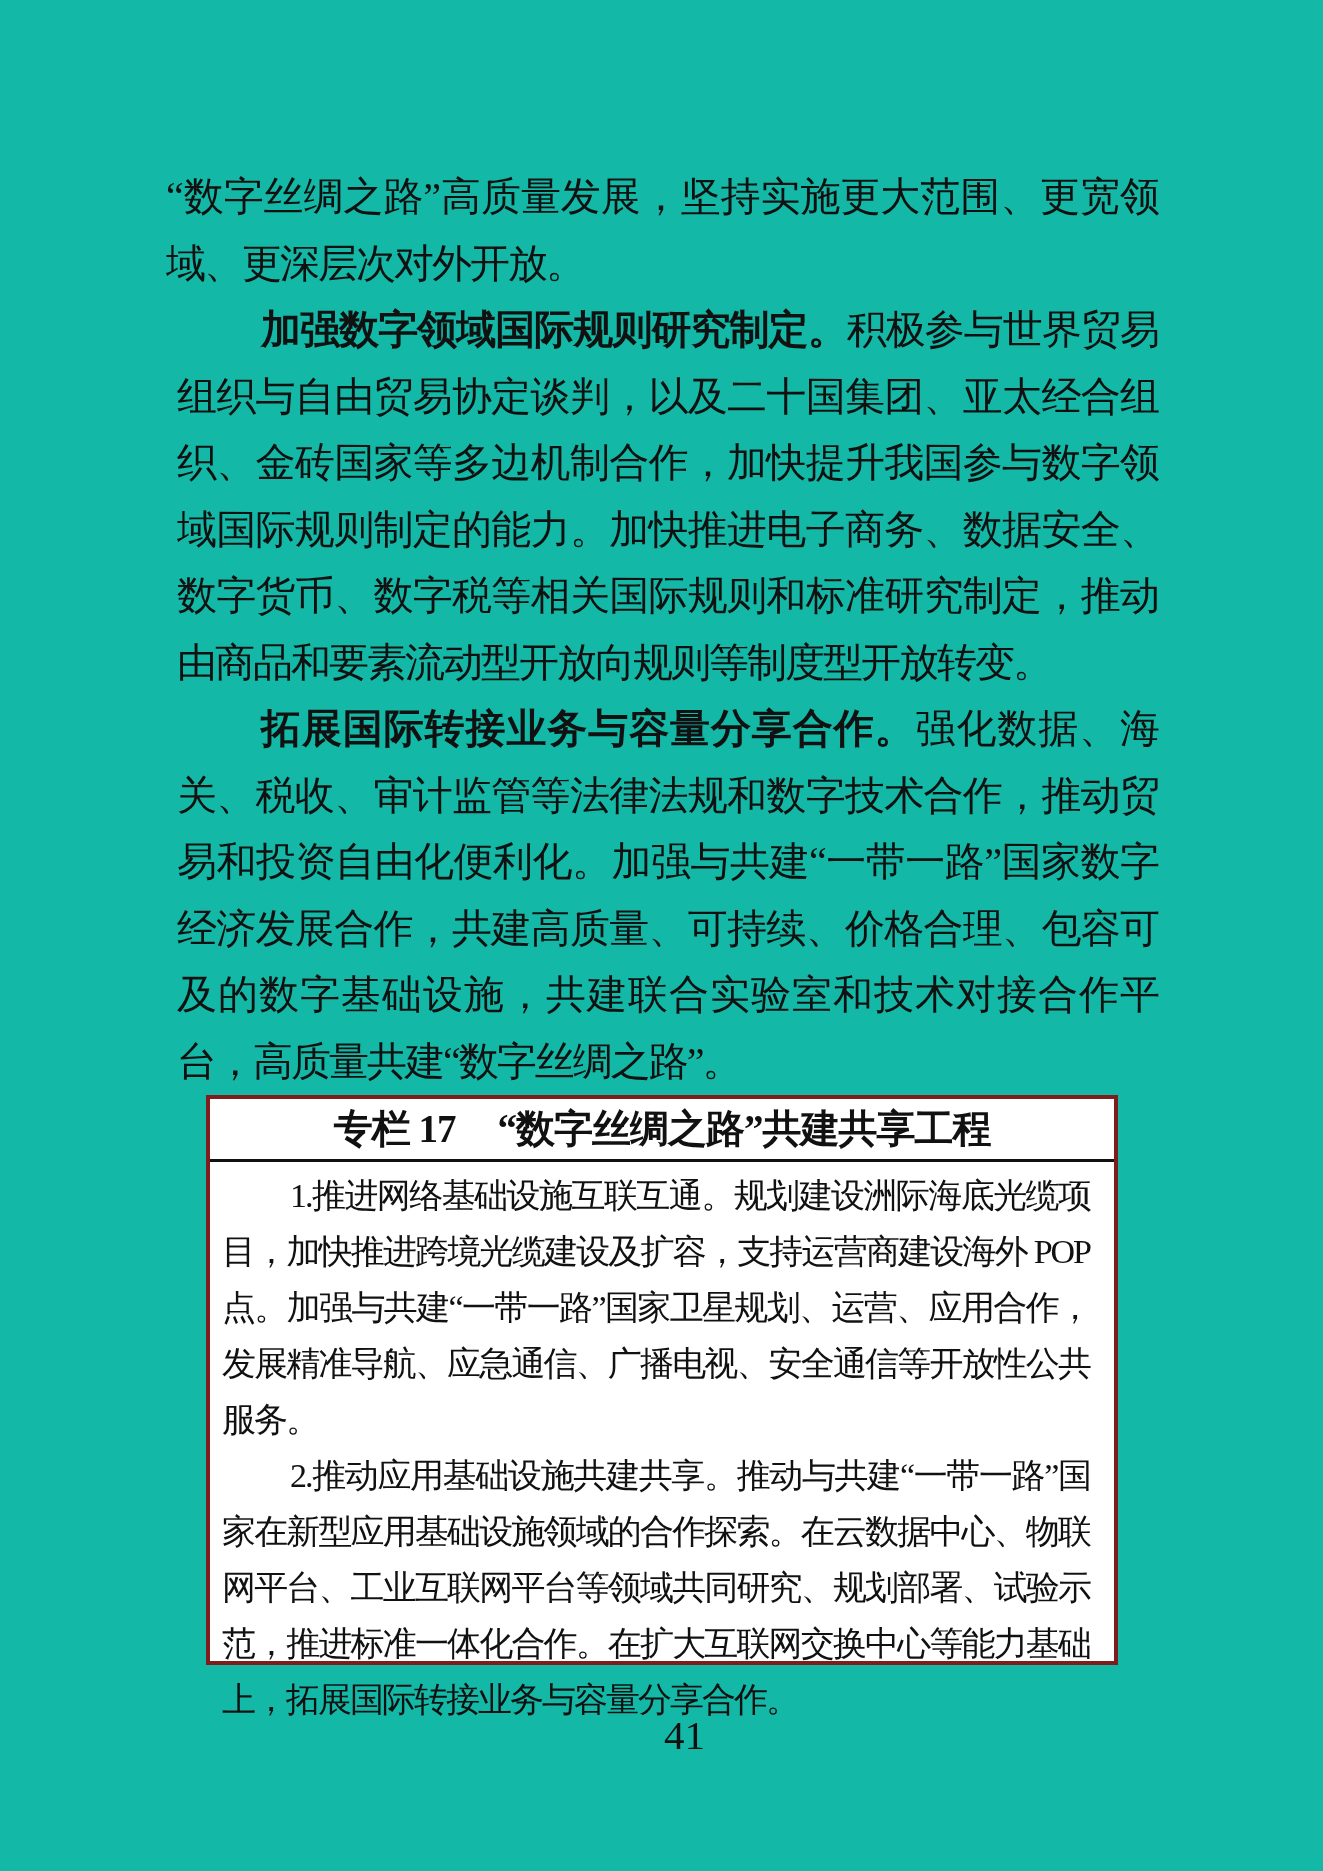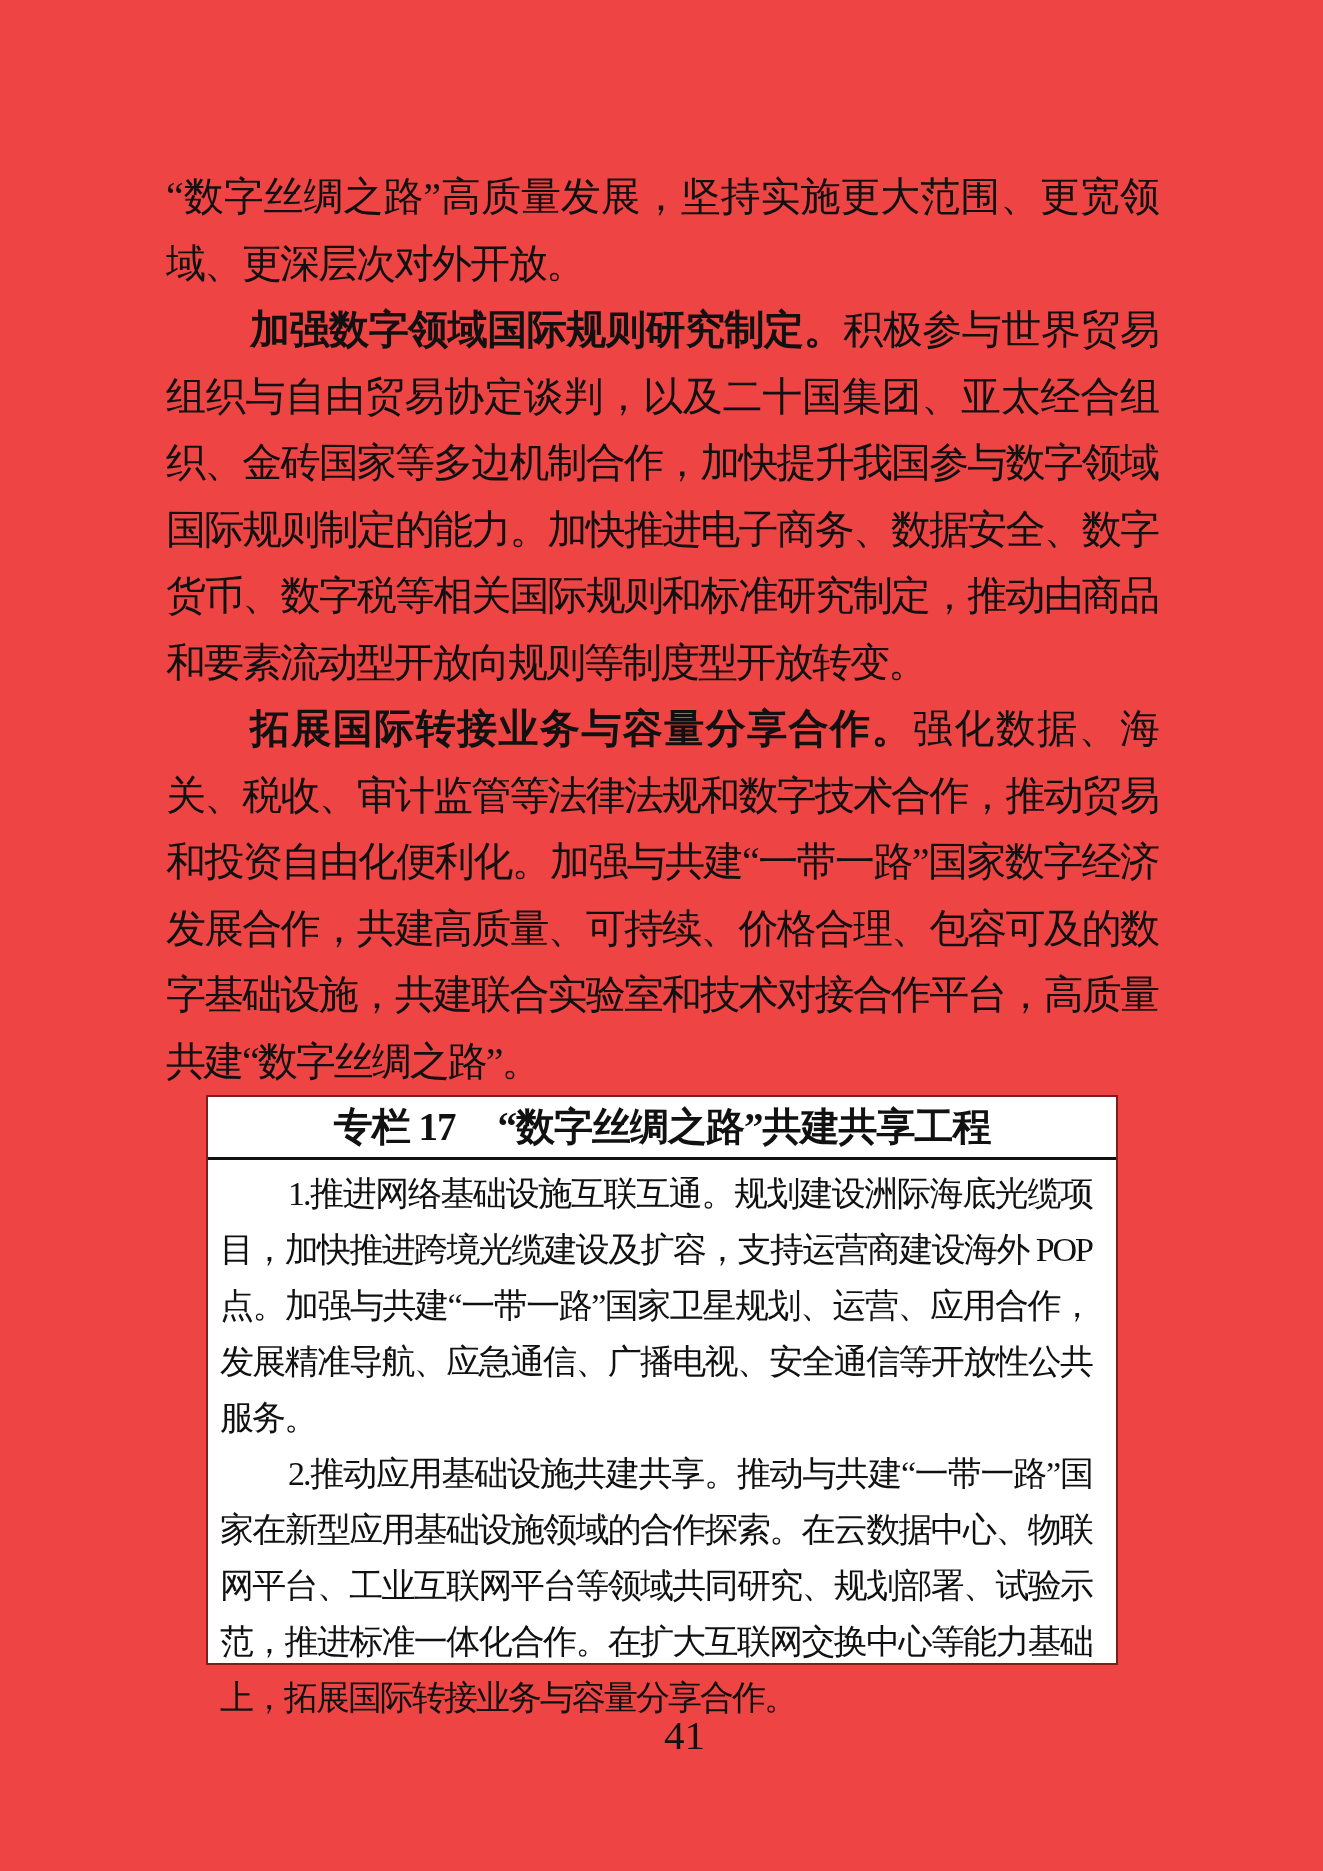--- a/index.html
+++ b/index.html
@@ -5,43 +5,43 @@
   html,body{margin:0;padding:0;}
   body{
     width:1323px;height:1871px;
     background:#ffffff;
     font-family:"Liberation Serif", serif;
     color:#111111;
     position:relative;
     overflow:hidden;
   }
   .page{
-    position:absolute;inset:0;background:#ef4444;
+    position:absolute;inset:0;background:#14b8a6;
   }
   
   .body-text{
     position:absolute;
     left:166px;top:164px;width:992px;
     font-size:40px;
     line-height:66.5px;
     letter-spacing:-2px;
     text-align:justify;
     text-justify:inter-character;
   }
   .para{margin:0;}
-  .para.indent{text-indent:84px;}
+  .para.indent{text-indent:84px;margin-left:11px;}
   .lead{
     font-weight:700;
   }
   
   .callout-box{
     position:absolute;
     left:206px;top:1095px;
     width:912px;height:570px;
-    border:2px solid #7f1d1d;
+    border:4px solid #7f1d1d;
     box-sizing:border-box;
     background:#ffffff;
   }
   .box-title-row{
     height:60px;
     border-bottom:3px solid #111111;
     display:flex;
     align-items:center;
     justify-content:center;
     gap:42px;

